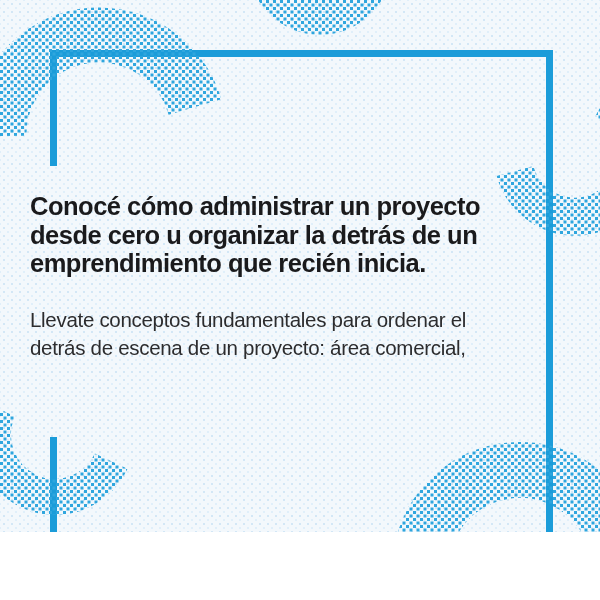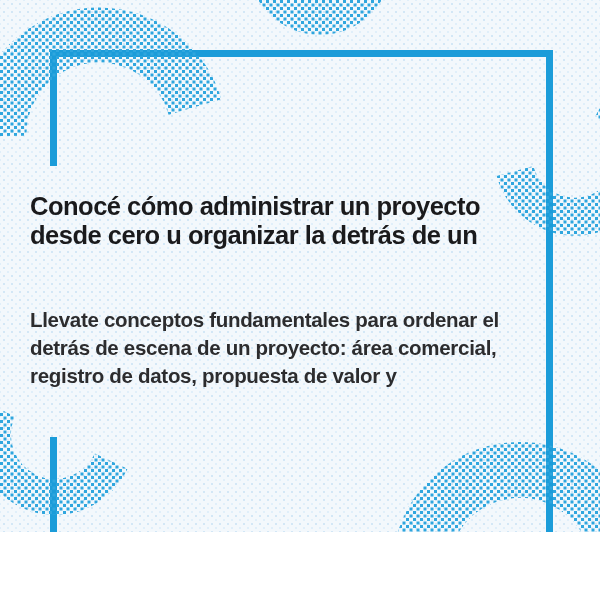--- a/index.html
+++ b/index.html
@@ -16,21 +16,21 @@
   svg.deco { position:absolute; inset:0; display:block; }
   .headline {
     position:absolute; left:30px; top:192px;
     color: var(--headline, #1a1a1c);
     font-size:25.5px; font-weight:700; line-height:28.5px;
     letter-spacing:-0.5px; white-space:nowrap; z-index:2;
   }
   .body-text {
     position:absolute; left:30px; top:306px;
     color: var(--body-text, #2c2c2e);
-    font-size:20.5px; font-weight:700; line-height:28px;
+    font-size:20.5px; font-weight:400; line-height:28px;
     letter-spacing:-0.3px; white-space:nowrap; z-index:2;
   }
   .logo {
     position:absolute; left:0; right:0; top:556px; height:36px;
     display:flex; justify-content:center; align-items:center;
     color: var(--logo, #171717); z-index:2;margin-top:11px;
   }
   .logo .word {
     display:inline-block; font-size:30px; font-weight:800;
     transform:scaleX(0.66); letter-spacing:0.5px; line-height:1;
@@ -72,26 +72,26 @@
     <path d="M -1.2,408.8 A 62,62 0 0 0 111.2,461.2" fill="none" stroke="url(#halftone)" stroke-width="36"></path>
 
     <path d="M 423.4,595.9 A 100,100 0 0 1 616.6,544.1" fill="none" stroke="url(#halftone)" stroke-width="56"></path>
 
     <circle cx="603" cy="603" r="24" fill="url(#halftone)"></circle>
   </svg>
 
   <div class="headline">
     <div>Conocé cómo administrar un proyecto</div>
     <div>desde cero u organizar la detrás de un</div>
+    <div>emprendimiento que recién inicia.</div>
   </div>
 
   <div class="body-text">
     <div>Llevate conceptos fundamentales para ordenar el</div>
     <div>detrás de escena de un proyecto: área comercial,</div>
-    <div>registro de datos, propuesta de valor y</div>
   </div>
 
   <div class="logo">
     <span class="word">POR</span>
     <span class="badge">QUÉ</span>
     <span class="word">LEER</span>
   </div>
 
 </div>
 

